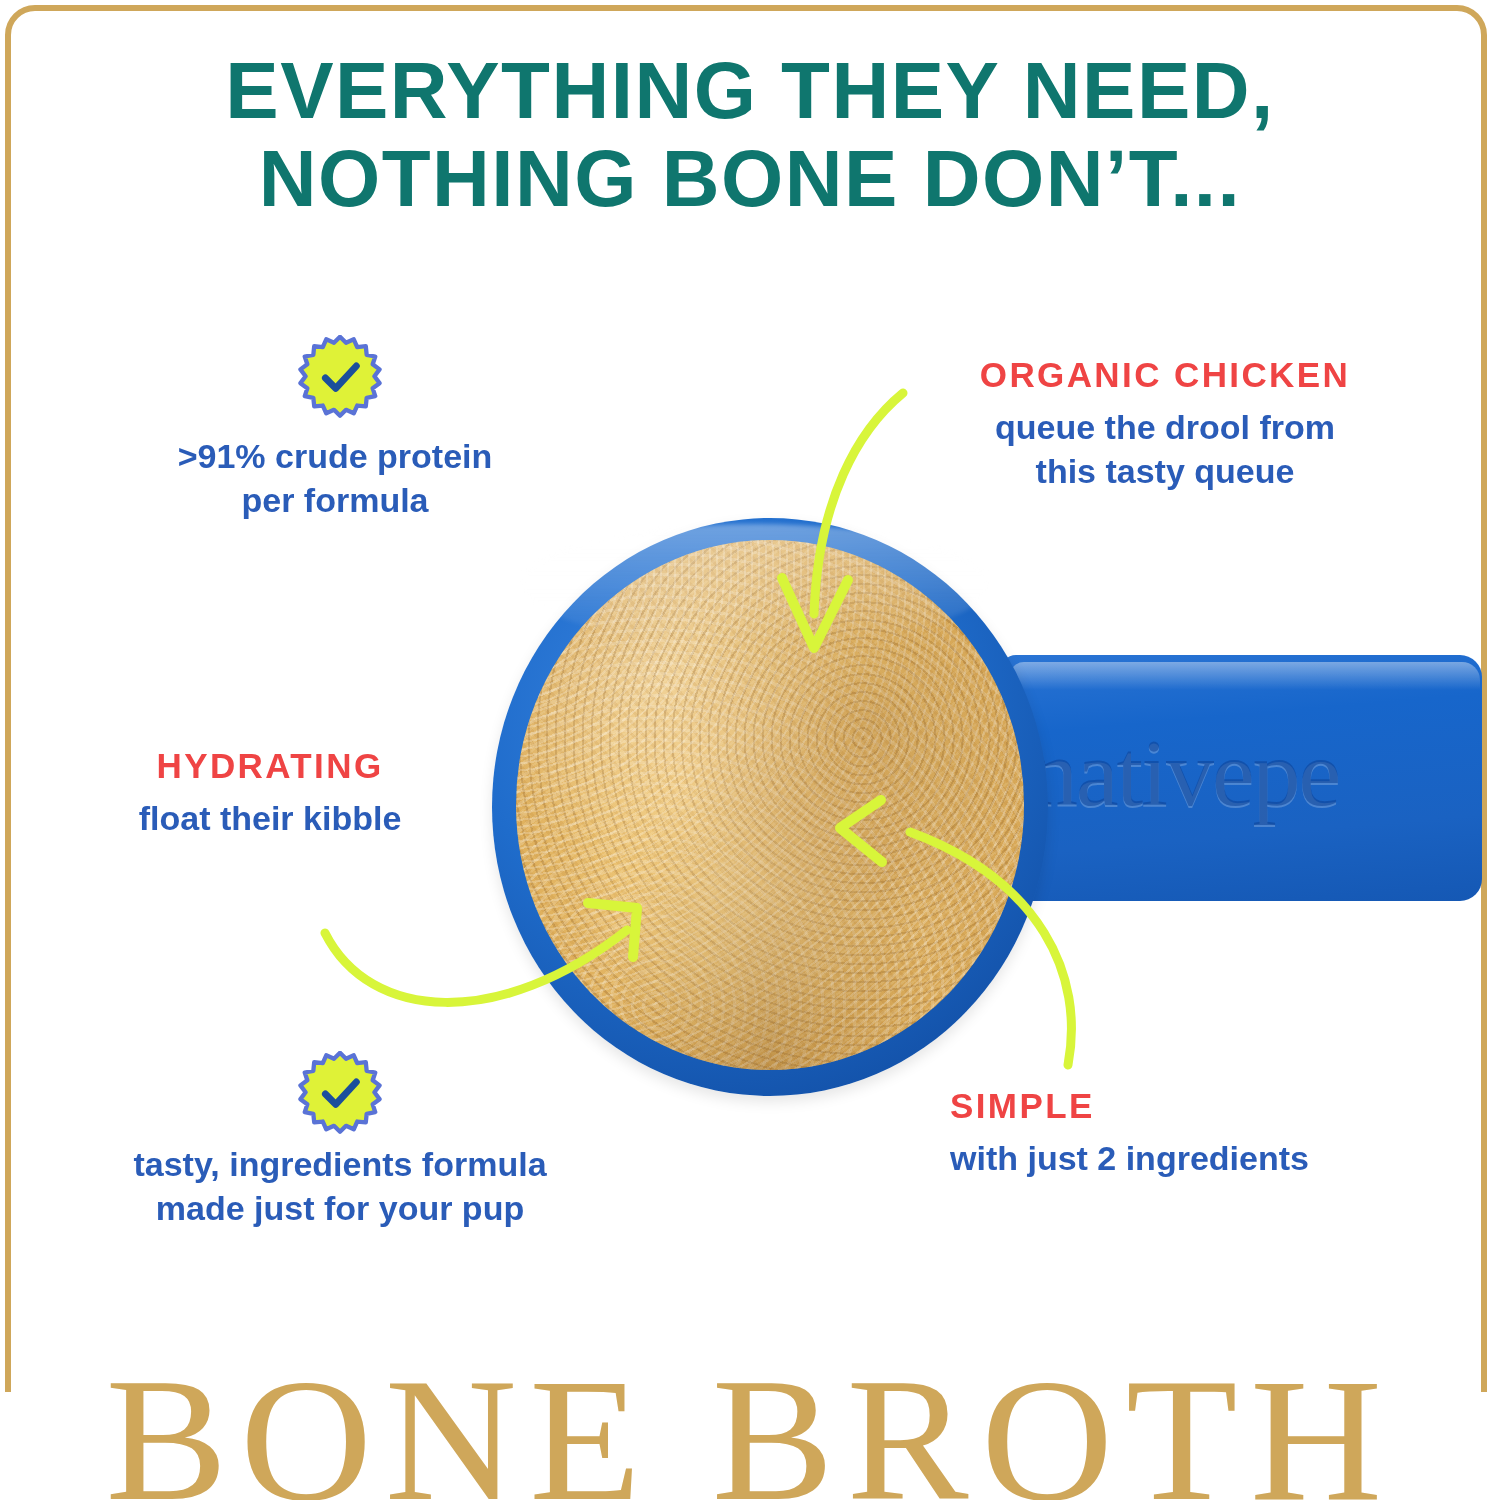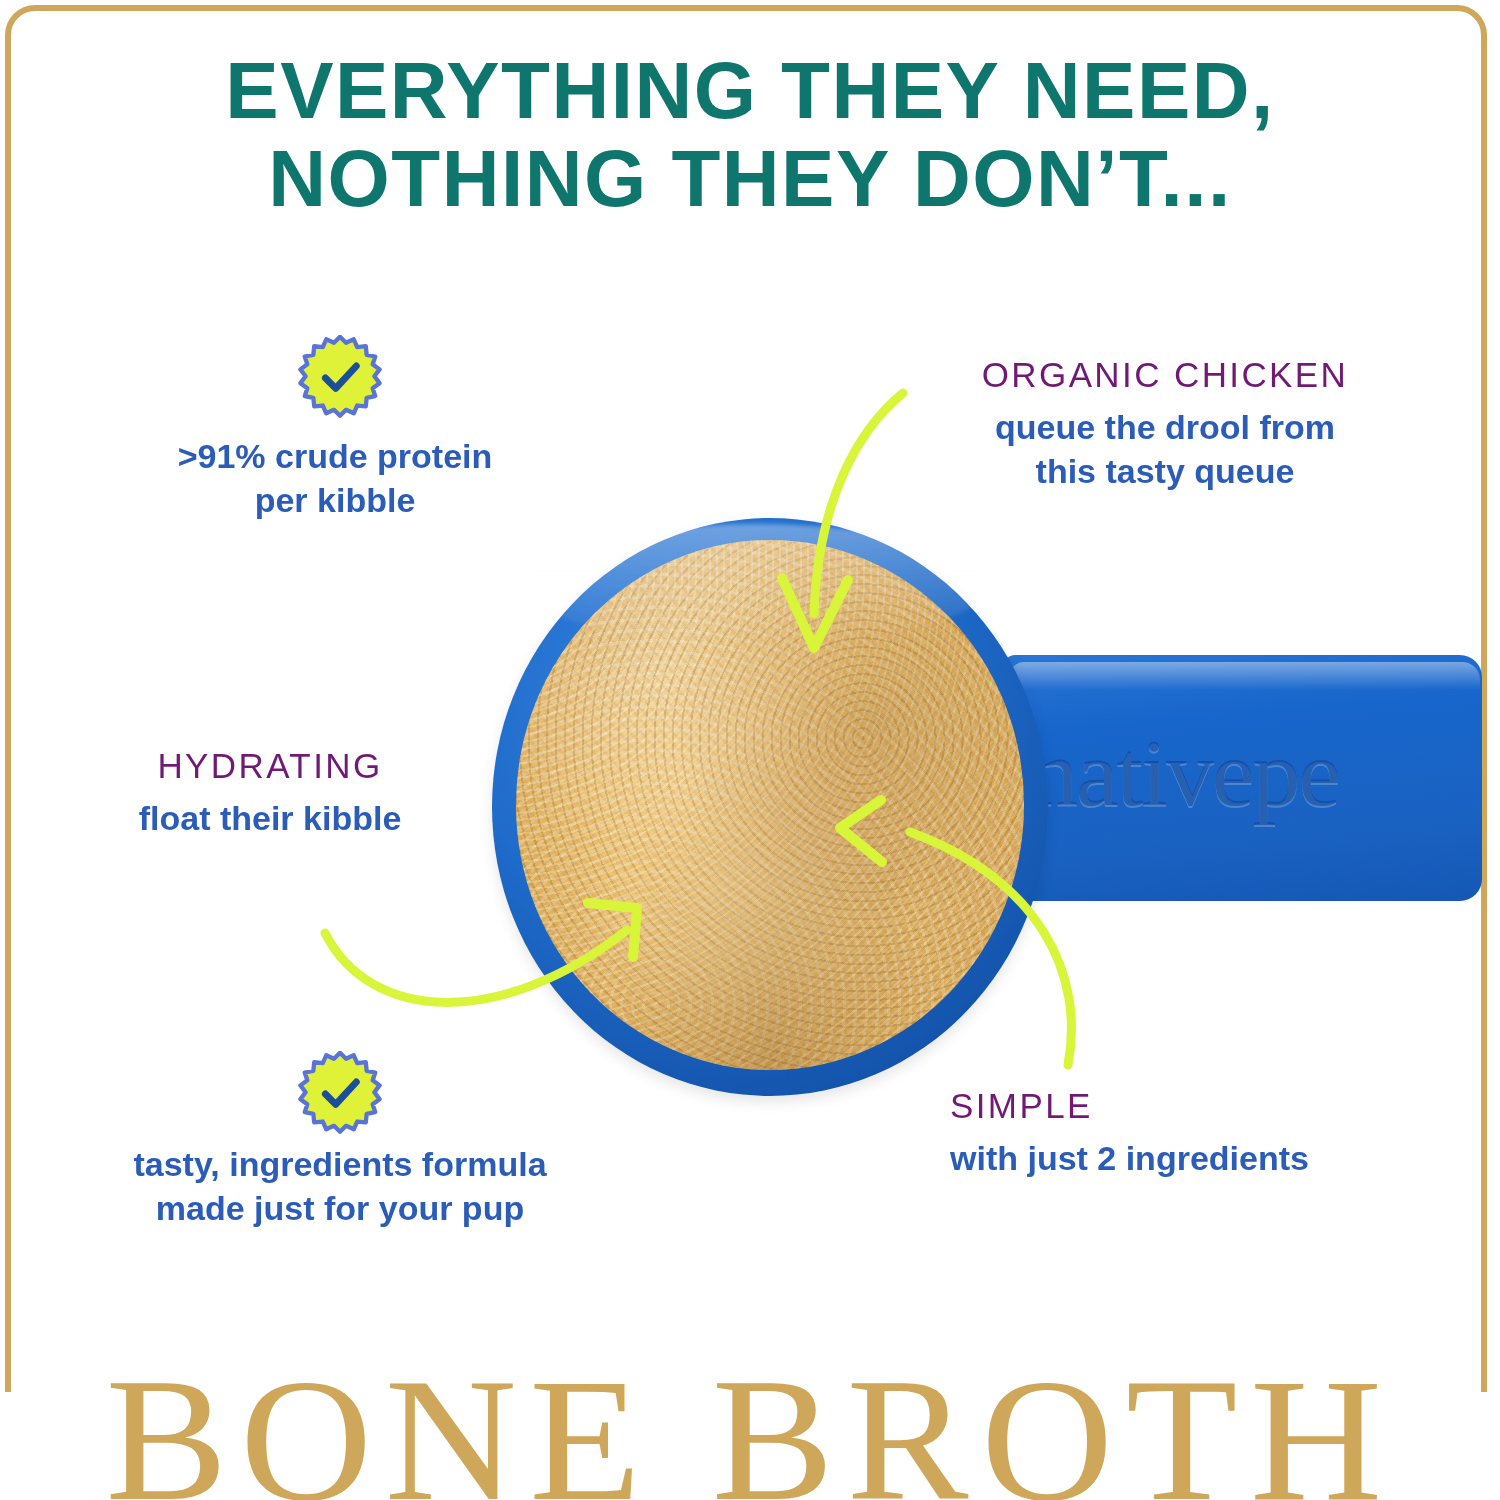--- a/index.html
+++ b/index.html
@@ -50,24 +50,24 @@
     line-height: 0.98;
     font-weight: 700;
     letter-spacing: 1.5px;
     font-family: "Liberation Sans", sans-serif;
   }
   .headline .l2 { display: block; margin-top: 10px; }
 
   
   .callout { position: absolute; }
   .callout .ctitle {
-    color: #701a75;
+    color: #ef4444;
     font-size: 35px;
     letter-spacing: 2.4px;
-    font-weight: 400;
+    font-weight: 700;
     line-height: 1.15;
     margin: 0 0 10px 0;
     font-family: "Liberation Sans", sans-serif;
   }
   .callout .cbody {
     color: #2a5cb8;
     font-size: 34px;
     font-weight: 700;
     line-height: 1.30;
     margin: 0;
@@ -205,21 +205,21 @@
 </style>
 </head>
 <body>
 
 <div id="page">
 
   <div class="gold-frame"></div>
 
   <div class="headline">
     <span>EVERYTHING THEY NEED,</span>
-    <span class="l2">NOTHING THEY DON’T...</span>
+    <span class="l2">NOTHING BONE DON’T...</span>
   </div>
 
   <div class="scoop">
 
     <div class="handle"></div>
     <div class="handle-sheen"></div>
     <div class="handle-text">nativepe</div>
 
     <div class="bowl-outer"></div>
     <div class="powder"></div>
@@ -256,21 +256,21 @@
   <svg class="badge badge-tasty" viewBox="0 0 100 100">
     <g>
       <path d="M50 2 L57 9 L66 5 L70 14 L80 13 L81 23 L91 25 L88 34 L96 40 L90 48 L96 56 L88 62 L91 71 L81 73 L80 83 L70 82 L66 91 L57 87 L50 94 L43 87 L34 91 L30 82 L20 83 L19 73 L9 71 L12 62 L4 56 L10 48 L4 40 L12 34 L9 25 L19 23 L20 13 L30 14 L34 5 L43 9 Z" fill="#dff237" stroke="#5a73d6" stroke-width="5" stroke-linejoin="round"></path>
     </g>
     <path d="M33 50 L45 62 L69 36" fill="none" stroke="#1b4f9c" stroke-width="8" stroke-linecap="round" stroke-linejoin="round"></path>
   </svg>
 
   <div class="callout c-protein">
     <p class="cbody">
       <span>&gt;91% crude protein</span><br>
-      <span>per kibble</span>
+      <span>per formula</span>
     </p>
   </div>
 
   <div class="callout c-hydrating">
     <p class="ctitle">HYDRATING</p>
     <p class="cbody">
       <span>float their kibble</span><br>
     </p>
   </div>
 

